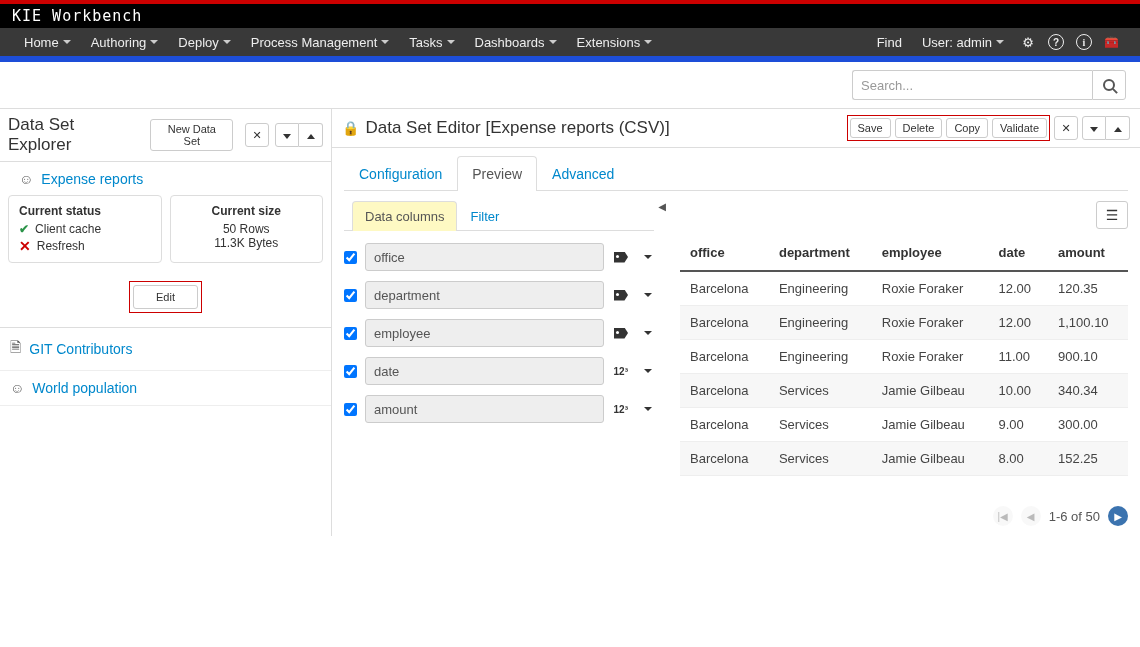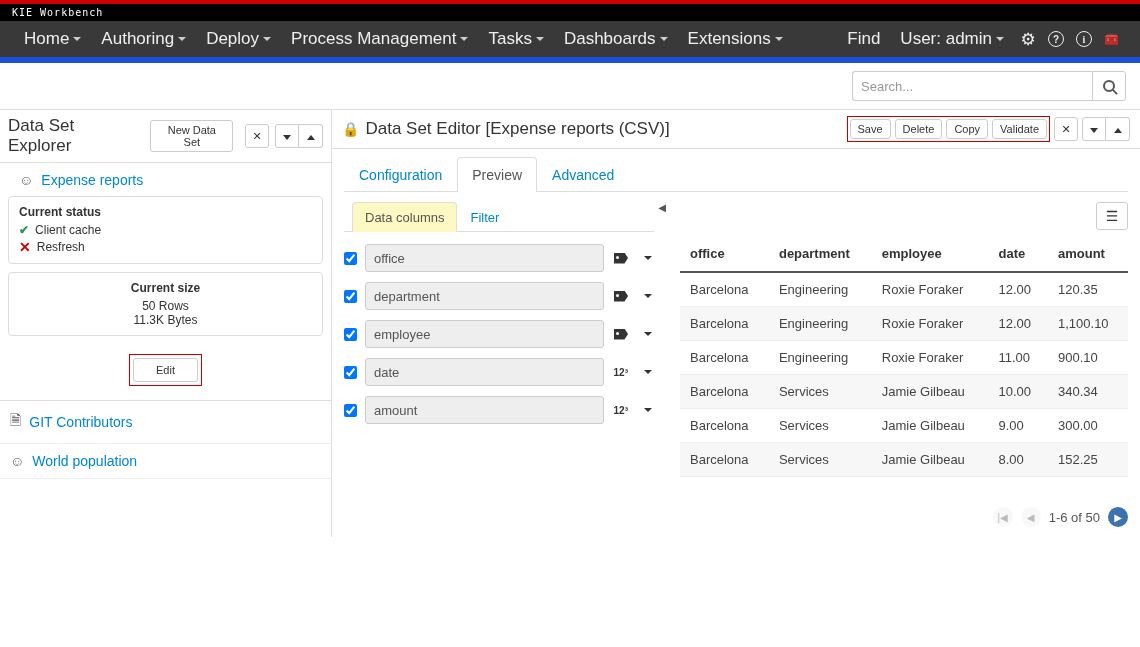--- a/index.html
+++ b/index.html
@@ -2,24 +2,24 @@
 <html><head>
 <meta charset="utf-8">
 <style>
 * { box-sizing: border-box; margin: 0; padding: 0; }
 body { font-family: "Helvetica Neue", Helvetica, Arial, sans-serif; font-size: 13px; color: #333; background:#fff; }
 
 
 .top-red { height:4px; background:#cc0000; }
 
 
-.brand-bar { background:#000; color:#fff; padding:3px 12px; font-family: monospace; font-size:10px; letter-spacing:1px; }
-
-
-.navbar { background:#393939; color:#fff; display:flex; align-items:center; padding:0 14px; height:36px; font-size:17px; }
+.brand-bar { background:#000; color:#fff; padding:3px 12px; font-family: monospace; font-size:15px; letter-spacing:1px; }
+
+
+.navbar { background:#393939; color:#fff; display:flex; align-items:center; padding:0 14px; height:28px; font-size:13px; }
 .navbar .nav-item { padding:0 10px; cursor:pointer; color:#eee; height:36px; display:flex; align-items:center; gap:4px; }
 .navbar .spacer { flex:1; }
 .navbar .icon-btn { width:28px; display:flex; align-items:center; justify-content:center; cursor:pointer; color:#eee; }
 .caret { width:0; height:0; border-left:4px solid transparent; border-right:4px solid transparent; border-top:4px solid #ccc; display:inline-block; }
 .caret-dark { border-top-color:#333; }
 
 
 .search-row { background:#fff; border-top:6px solid #1d4ed8; border-bottom:1px solid #ddd; padding:8px 14px; display:flex; justify-content:flex-end; }
 .search-group { display:flex; }
 .search-group input { width:240px; height:30px; border:1px solid #ccc; border-right:none; border-radius:3px 0 0 3px; padding:4px 8px; font-size:13px; color:#999; }
@@ -41,21 +41,21 @@
 .btn-split-group { display:flex; }
 .btn-split-group .btn-sm { border-radius:0; }
 .btn-split-group .btn-sm:first-child { border-radius:3px 0 0 3px; }
 .btn-split-group .btn-sm:last-child { border-radius:0 3px 3px 0; border-left:none; }
 
 
 .explorer-item { display:flex; align-items:center; gap:8px; padding:9px 10px; color:#0088cc; cursor:pointer; border-bottom:1px solid #eee; font-size:14px;}
 .explorer-item.selected-section { padding-bottom:4px; border-bottom:none;margin-left:9px; }
 
 
-.status-row { display:flex; gap:8px; padding:4px 8px 10px;flex-direction:column; }
+.status-row { display:flex; gap:8px; padding:4px 8px 10px; }
 .status-card { flex:1; border:1px solid #ddd; border-radius:4px; background:#fff; padding:8px 10px; font-size:12px; text-align:left; }
 .status-card.center { text-align:center; }
 .status-card .head { font-weight:bold; margin-bottom:4px; }
 .status-line { display:flex; align-items:center; gap:6px; margin-top:2px; }
 .check { color:#2b9348; font-weight:bold; }
 .xmark { color:#cc0000; font-weight:bold; font-size:14px; }
 
 
 .edit-wrap { text-align:center; padding:8px 0 14px; }
 .edit-wrap .btn-sm { padding:5px 22px; }

